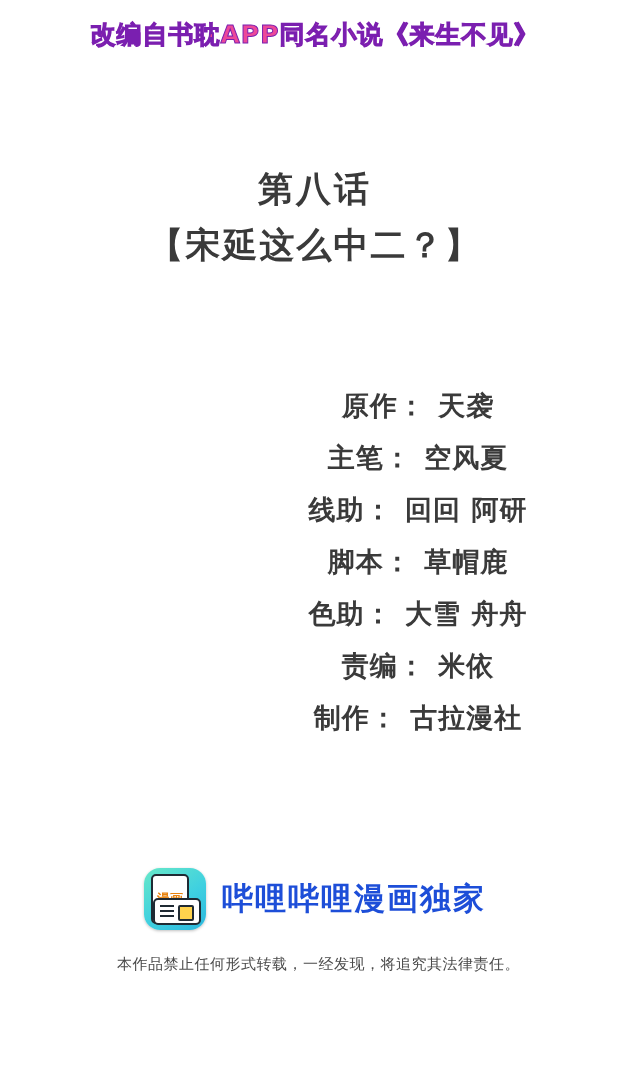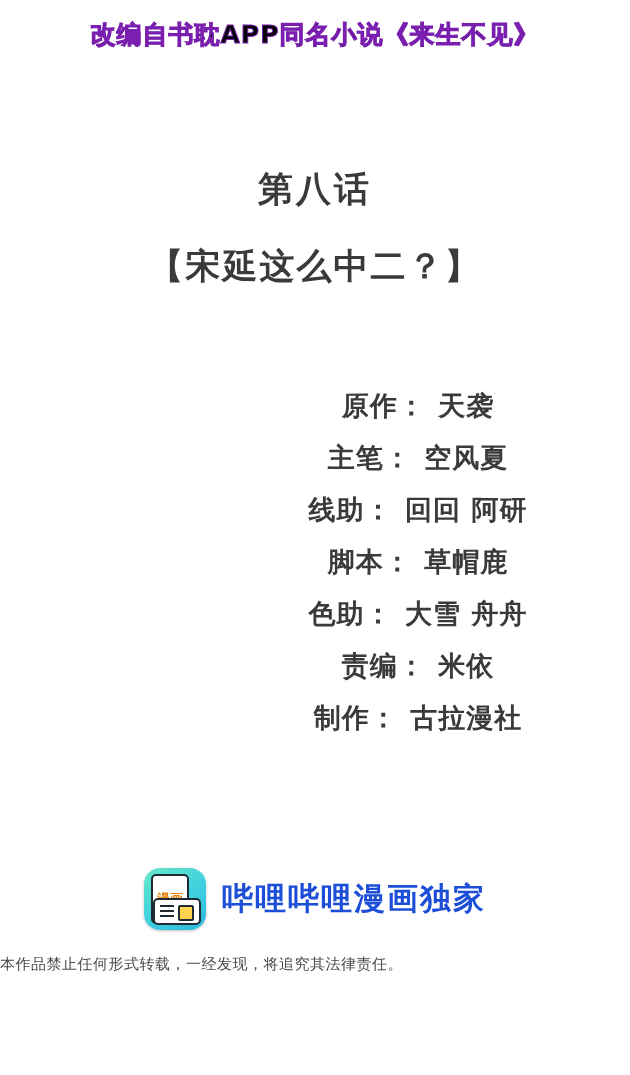--- a/index.html
+++ b/index.html
@@ -26,21 +26,21 @@
   .banner {
     position: absolute;
     top: 18px;
     left: 0;
     width: 630px;
     text-align: center;
     font-family: "DejaVu Sans", sans-serif;
     font-size: 25px;
     font-weight: bold;
     letter-spacing: 1px;
-    color: #000000;
+    color: #ec4899;
     -webkit-text-stroke: 1px #7a1fb0;
     white-space: nowrap;
   }
 
   
   .title-block {
     position: absolute;
     top: 168px;
     left: 0;
     width: 630px;
@@ -48,22 +48,22 @@
     color: #3a3a3a;
   }
   .ep-number {
     font-family: "DejaVu Sans", sans-serif;
     font-size: 35px;
     font-weight: bold;
     letter-spacing: 3px;
     line-height: 1.2;
   }
   .ep-name {
-    margin-top: 36px;
-    font-family: Liberation Serif, serif;
+    margin-top: 17px;
+    font-family: Liberation Mono, monospace;
     font-size: 35px;
     font-weight: bold;
     letter-spacing: 2px;
     line-height: 1.2;
   }
 
   
   .credits {
     position: absolute;
     top: 380px;
@@ -158,21 +158,21 @@
     color: #1d4ed8;
     white-space: nowrap;
   }
 
   
   .legal {
     position: absolute;
     top: 955px;
     left: 0;
     width: 520px;
-    text-align: left;
+    text-align: right;
     font-family: "DejaVu Sans", sans-serif;
     font-size: 15px;
     color: #4a4a4a;
     letter-spacing: 0.5px;
     white-space: nowrap;
   }
 </style>
 </head>
 <body>
 

